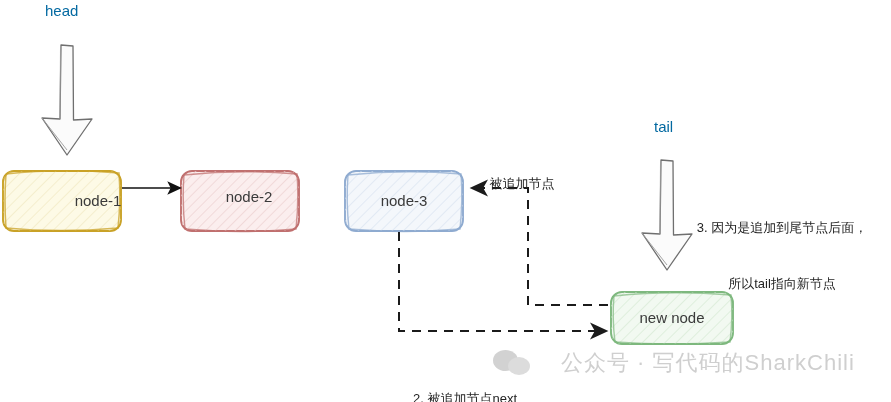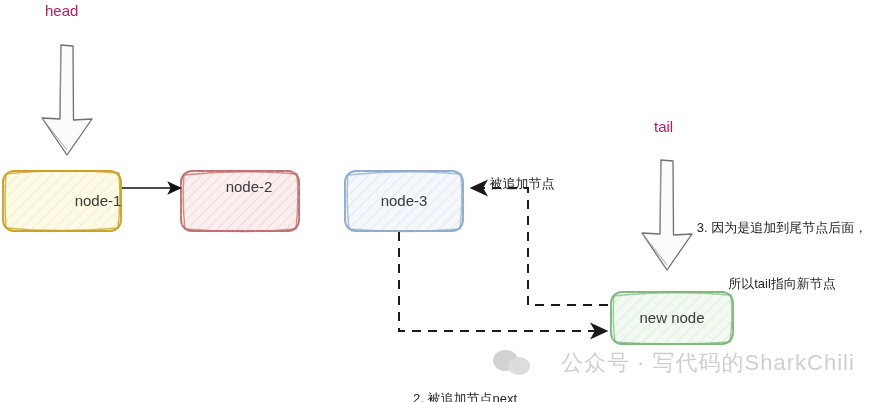--- a/index.html
+++ b/index.html
@@ -18,21 +18,21 @@
     position:absolute;
     left:0;top:0;
     width:891px;height:402px;
   }
   .lbl{
     position:absolute;
     color:#2b2b2b;
     white-space:pre;
     line-height:1.25;
   }
-  .ptr-label{ font-size:15px; color:#be185d; }
+  .ptr-label{ font-size:15px; color:#0369a1; }
   .node-label{ font-size:15px; color:#3a3a3a; }
   .anno{
     font-size:13px;
     color:#242424;
     text-align:center;
     line-height:1.45;
   }
   .watermark{
     position:absolute;
     display:flex;
@@ -132,21 +132,21 @@
       <path d="M399,232 L399,331 L606,331" fill="none" stroke="#1b1b1b" stroke-width="2" stroke-dasharray="9 7" stroke-linecap="butt" marker-end="url(#arrowDash)"></path>
     </g>
   </svg>
 
   <div class="lbl ptr-label" style="left:45px;top:2px;">head</div>
 
   <div class="lbl ptr-label" style="left:654px;top:118px;text-align:center;">tail</div>
 
   <div class="lbl node-label" style="left:3px;top:192px;width:118px;text-align:center;margin-left:36px;">node-1</div>
 
-  <div class="lbl node-label" style="left:181px;top:178px;width:136px;text-align:center;">node-2</div>
+  <div class="lbl node-label" style="left:181px;top:188px;width:136px;text-align:center;">node-2</div>
 
   <div class="lbl node-label" style="left:345px;top:192px;width:118px;text-align:center;">node-3</div>
 
   <div class="lbl node-label" style="left:611px;top:309px;width:122px;text-align:center;">new node</div>
 
   <div class="lbl anno" style="left:452px;top:137px;width:140px;">
     <div>被追加节点</div>
   </div>
 
   <div class="lbl anno" style="left:370px;top:352px;width:190px;">

